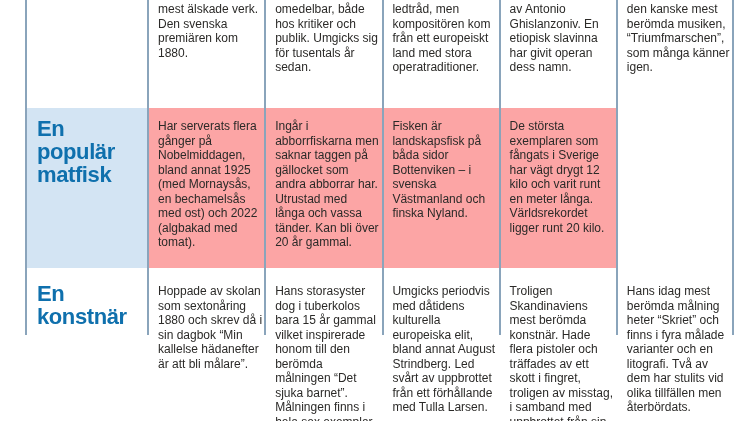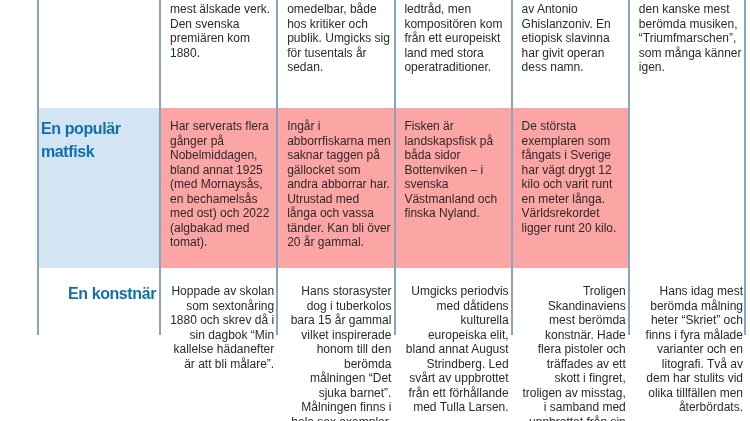--- a/index.html
+++ b/index.html
@@ -10,46 +10,45 @@
     height: 421px;
     overflow: hidden;
     font-family: "Liberation Sans", sans-serif;
   }
   .table-wrap {
     position: absolute;
     left: 25px;
     top: 0;
     width: 709px;
     height: 335px;
-    margin-left: 12px;
   }
   .row {
     position: absolute;
     left: 0;
     width: 709px;
     display: grid;
     grid-template-columns: 123px repeat(5, 1fr);
   }
   .row-1 { top: 0;    height: 103px; }
   .row-2 { top: 108px; height: 160px; }
-  .row-3 { top: 273px; height: 148px; text-align: right; }
+  .row-3 { top: 273px; height: 148px; }
 
   .cell {
     padding: 11px 3px 0 10px;
     font-size: 12px;
     line-height: 14.5px;
     color: #2b2a28;
     overflow: hidden;
   }
   .row-1 .cell { padding-top: 2px; }
 
   .hcell {
-    padding: 9px 4px 0 4px;
+    padding: 9px 4px 0 12px;
     font-weight: 700;
-    font-size: 16px;
+    font-size: 22px;
     line-height: 23px;
     letter-spacing: -0.4px;
     color: #0f70ad;
   }
 
   
   .row-2 .cell  { background: #fca5a5; }
   .row-2 .hcell { background: #d3e4f3; }
   .row-1 .cell, .row-1 .hcell,
   .row-3 .cell, .row-3 .hcell { background: #ffffff; }

